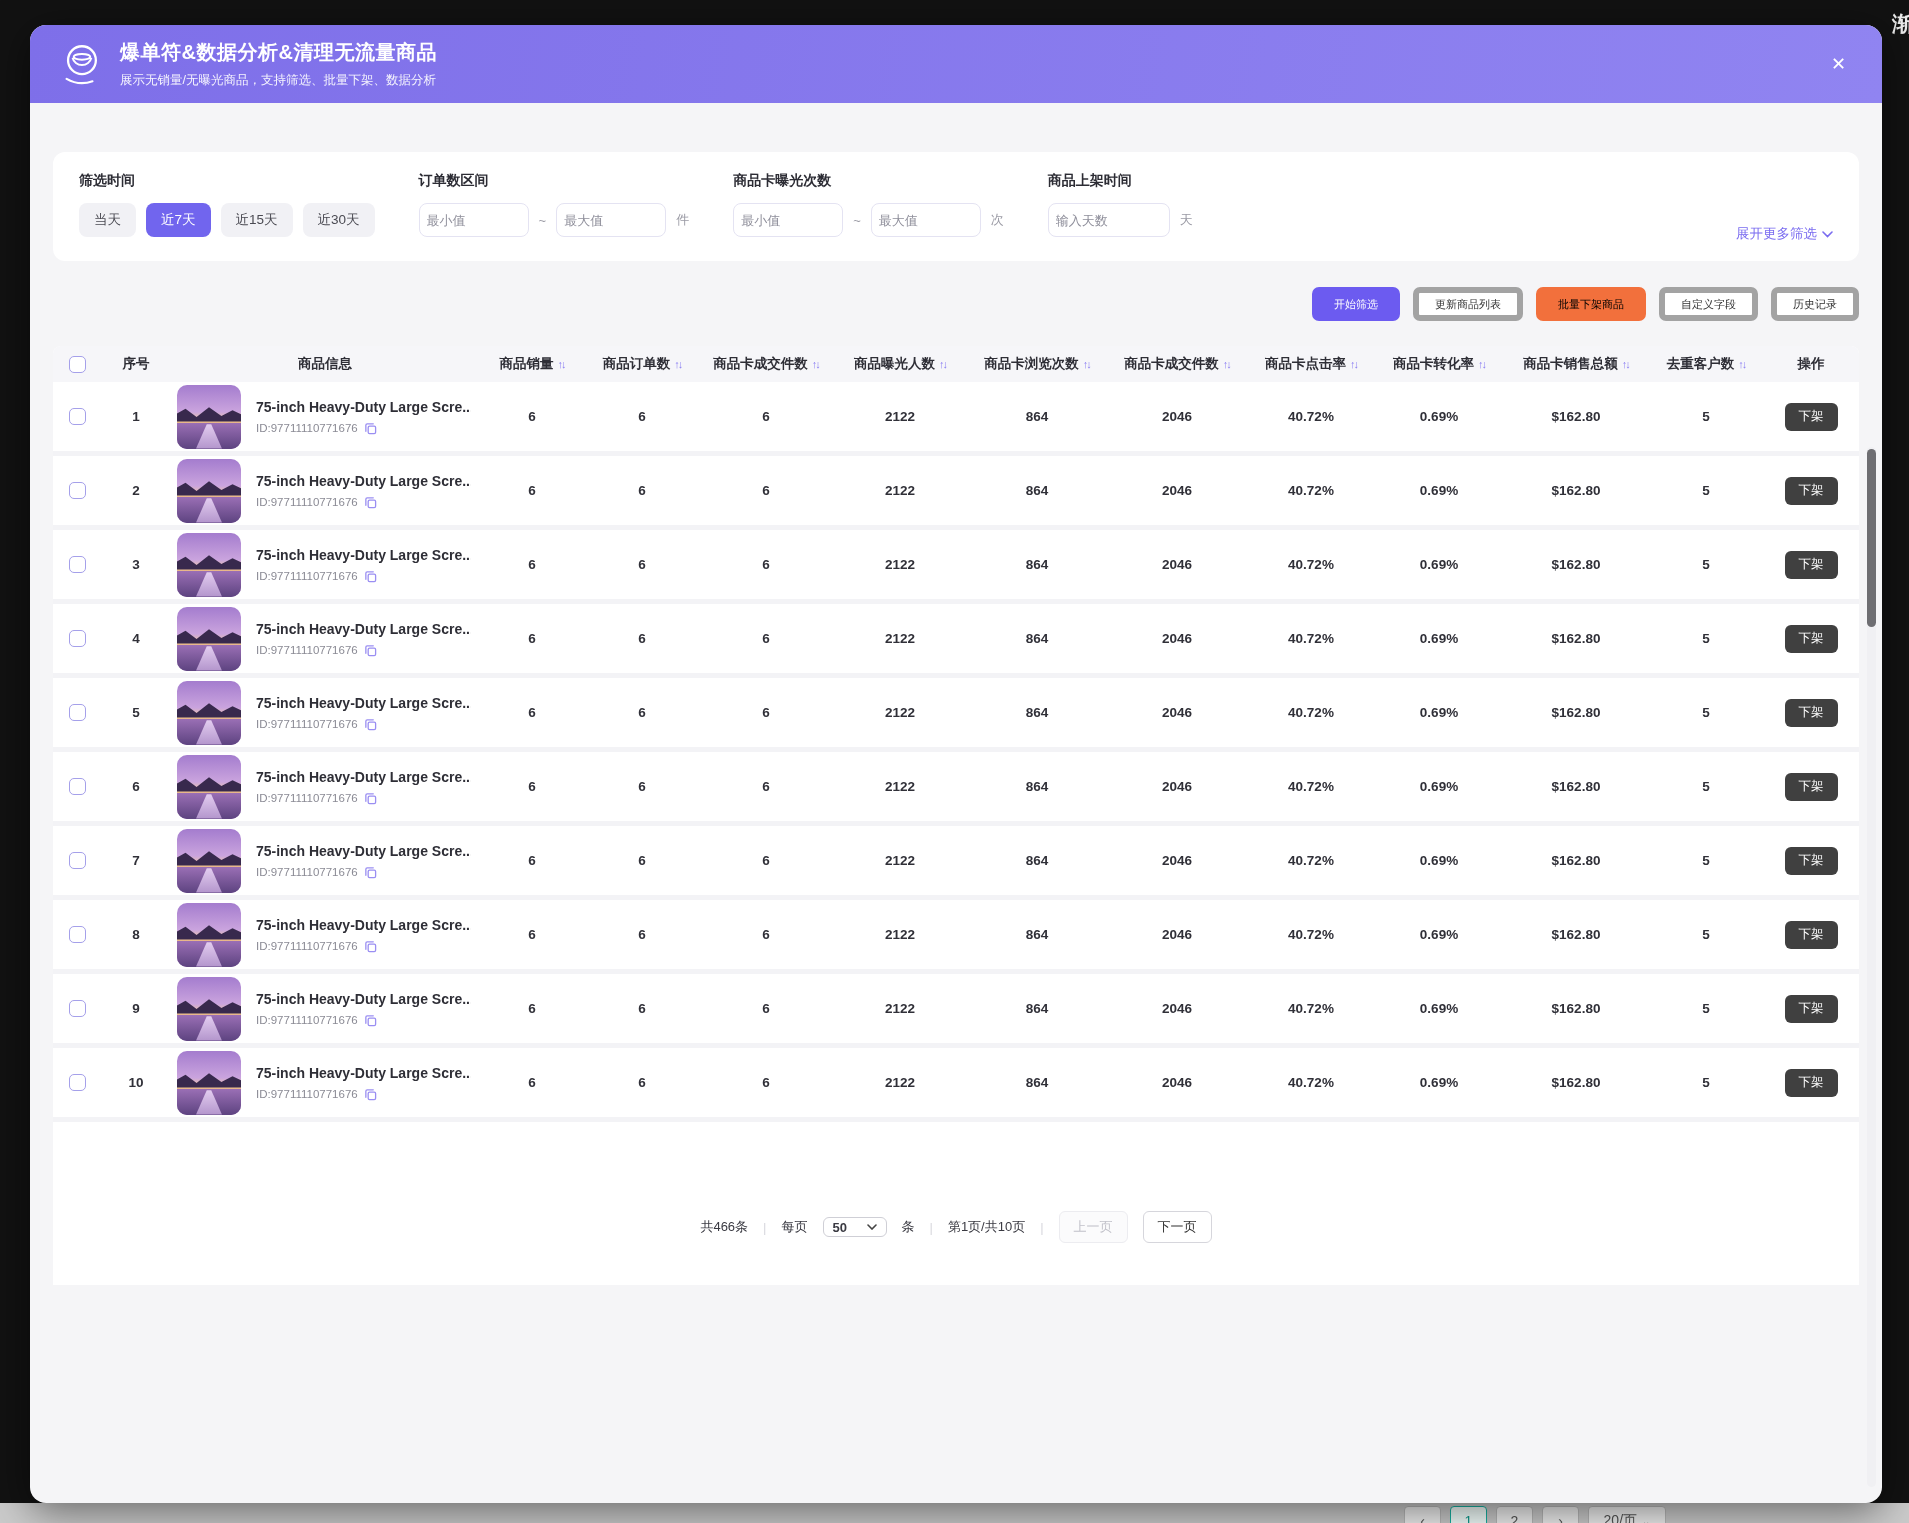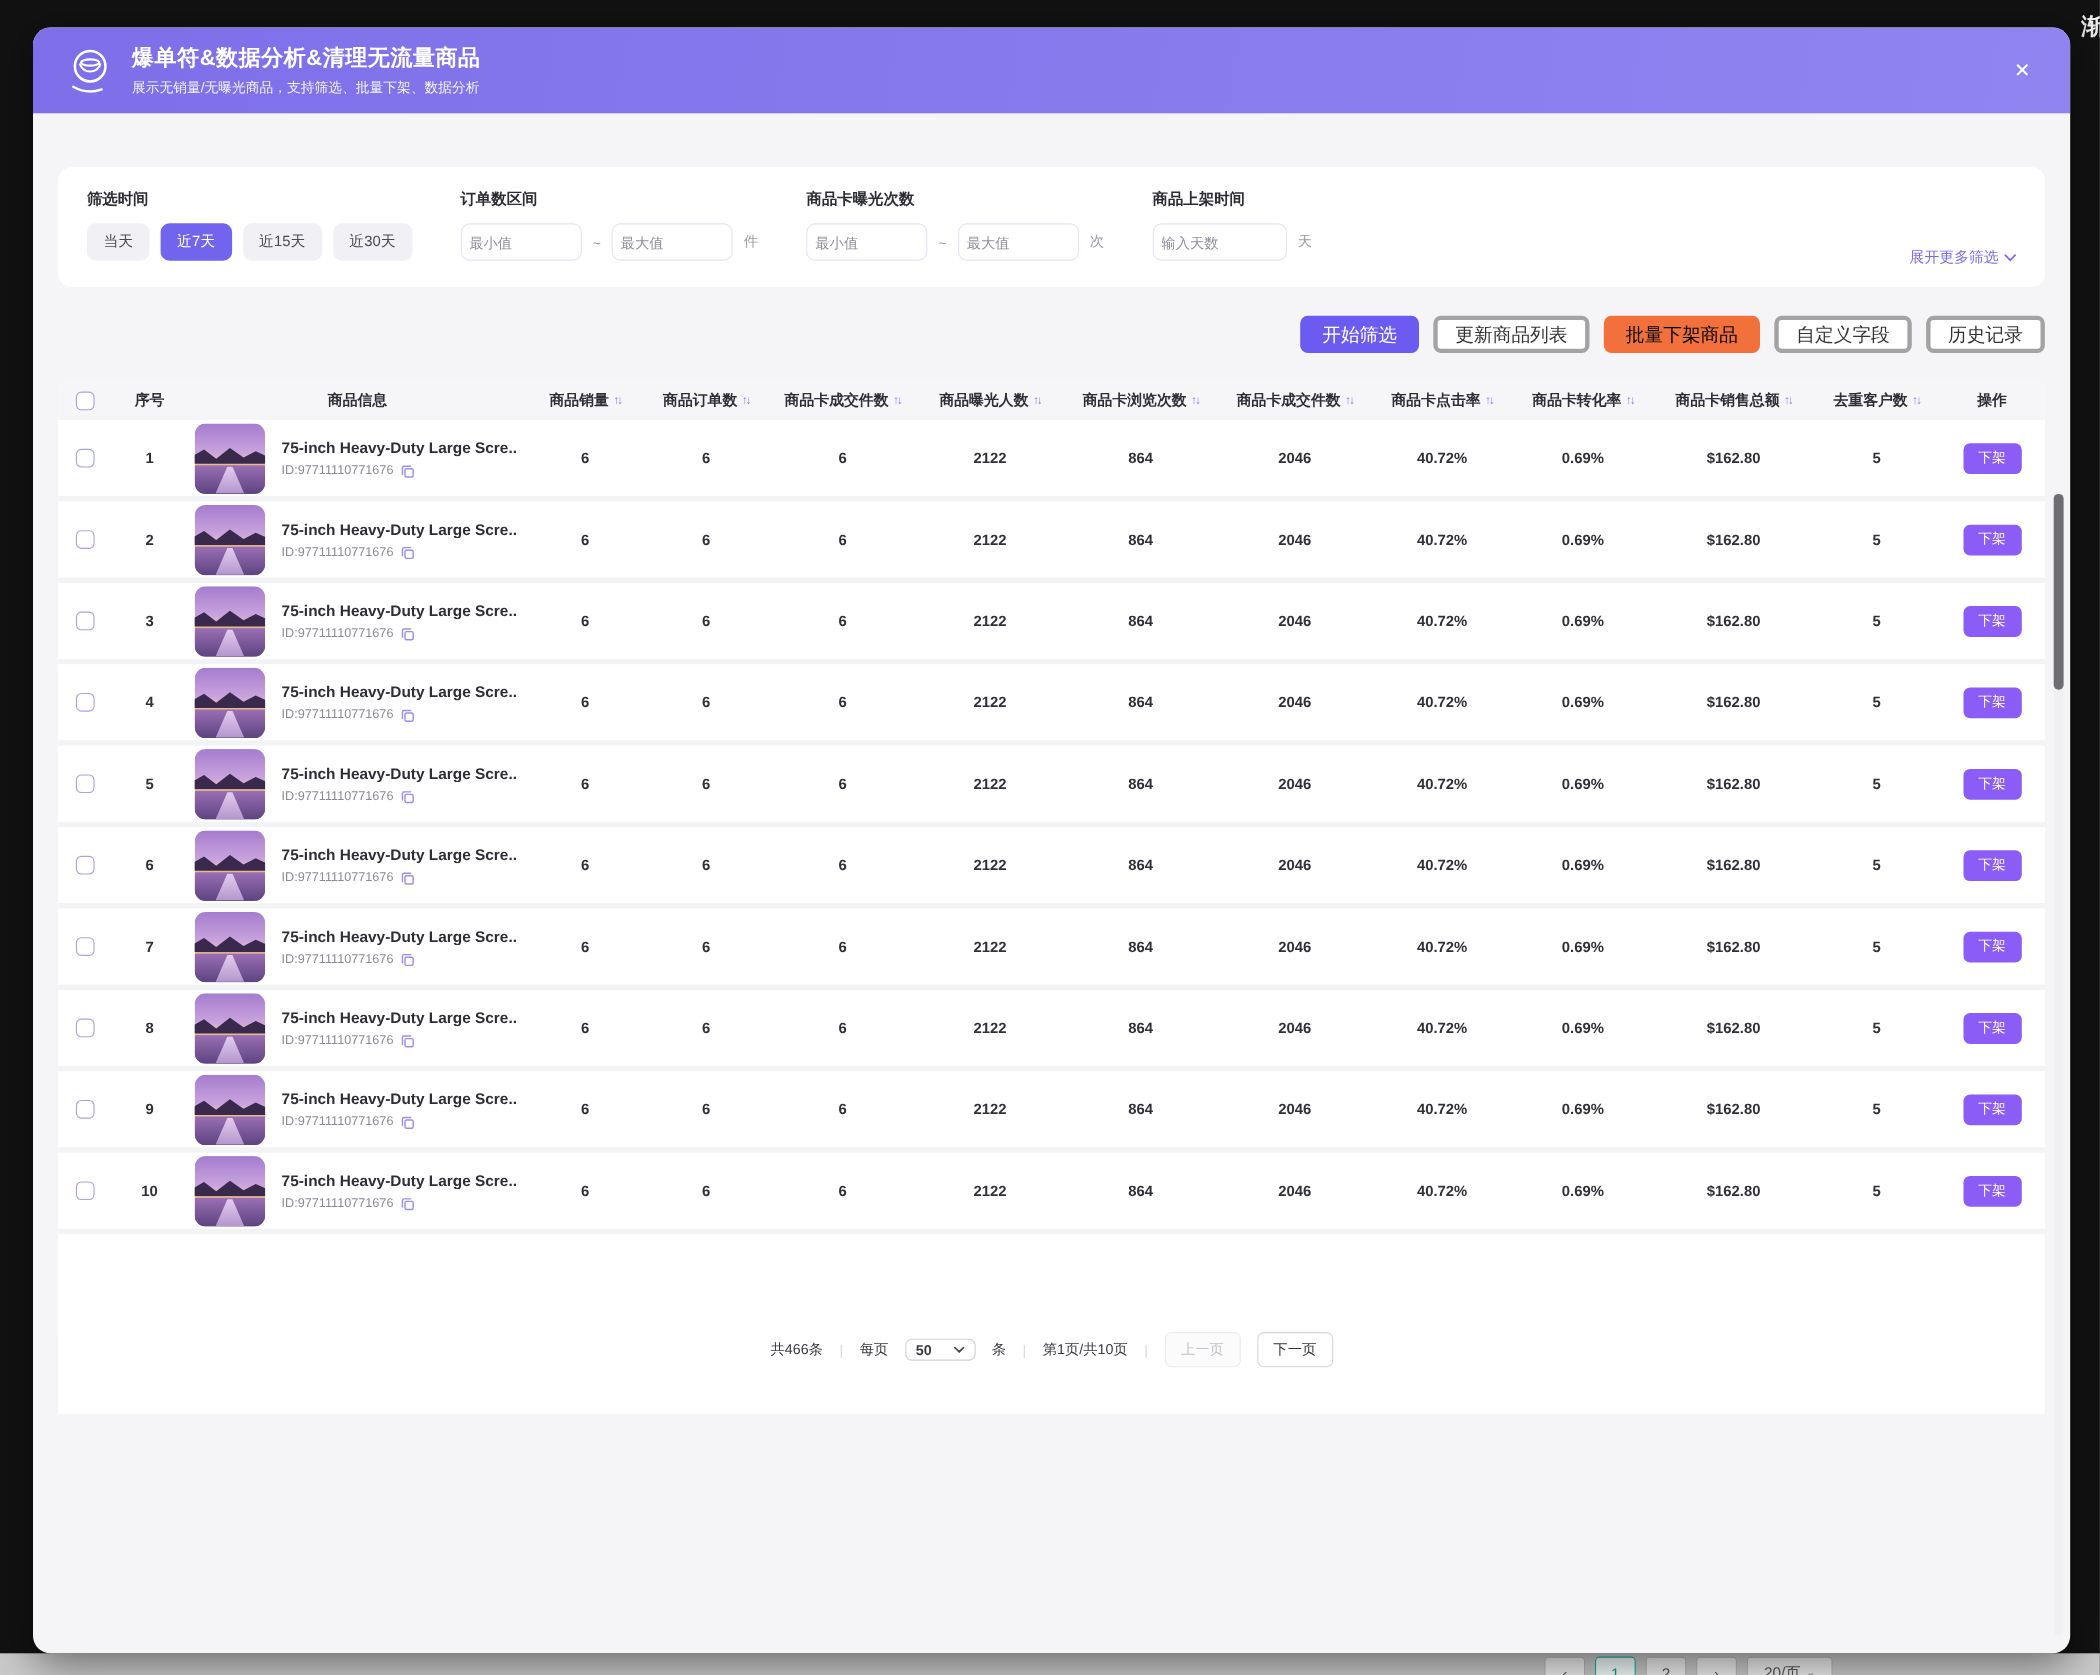--- a/index.html
+++ b/index.html
@@ -46,22 +46,22 @@
   .fin { height:34px; border:1px solid #e4e3f2; border-radius:8px; padding:0 7px; font-size:13px; color:#333;
          width:110px; background:#fff; outline:none; font-family:inherit; }
   .fin::placeholder { color:#8f8f9b; }
   .fin.wide { width:186px; }
   .fin.days { width:122px; }
   .tilde,.unit { color:#9b9ba5; font-size:13px; }
   .expand-link { position:absolute; right:26px; bottom:18px; color:#7a6cf0; font-size:13.5px; display:flex; align-items:center; gap:5px; cursor:pointer; }
 
   
   .actions { margin-top:26px; display:flex; justify-content:flex-end; gap:13px; }
-  .abtn { height:34px; padding:0 16px; border-radius:7px; font-size:17px; cursor:pointer;
-          background:#fff; border:4px solid #a3a3a3; color:#333; font-family:inherit; }
+  .abtn { height:34px; padding:0 16px; border-radius:7px; font-size:11px; cursor:pointer;
+          background:#fff; border:6px solid #a3a3a3; color:#333; font-family:inherit; }
   .abtn.primary { background:#6c5bf0; border-color:#6c5bf0; color:#fff; }
   .abtn.orange { background:#f2703c; border-color:#f2703c; color:#000000; }
 
   
   .table-wrap { margin-top:25px; background:#fff; border-radius:8px 8px 0 0; }
   .grid { display:grid; grid-template-columns:48px 70px 308px 106px 114px 134px 134px 140px 140px 128px 128px 146px 114px minmax(80px,1fr); align-items:center; }
   .thead { background:#f6f6f9; height:36px; border-radius:8px 8px 0 0; }
   .th { font-size:13.5px; font-weight:700; color:#2e2e36; display:flex; align-items:center; justify-content:center; gap:3px; white-space:nowrap; }
   .sort { color:#8d80f2; font-size:11px; font-weight:400; letter-spacing:-2px; padding-left:1px; }
   .checkbox { width:17px; height:17px; border:1.6px solid #a5a0ea; border-radius:5px; background:#fff; display:inline-block; cursor:pointer; }
@@ -74,21 +74,21 @@
   .thumb .sky { inset:0; background:linear-gradient(#a47cce 0%,#caa4de 42%,#efc9a0 56%,#e0a06c 62%,#9a6fb5 66%); }
   .thumb .mtn { left:-4%; right:-4%; top:32%; height:26%; background:#38294d;
                 clip-path:polygon(0 100%,0 60%,16% 22%,32% 72%,50% 14%,68% 66%,84% 32%,100% 62%,100% 100%); }
   .thumb .field { left:0; right:0; bottom:0; height:40%; background:linear-gradient(#9a6fb5,#5d4380); }
   .thumb .path { bottom:0; left:50%; width:44%; height:38%; transform:translateX(-50%);
                  background:linear-gradient(#e3cdf0,#b395cc); clip-path:polygon(42% 0,58% 0,96% 100%,4% 100%); }
   .pname { font-size:14px; color:#2e2e36; font-weight:600; max-width:215px; white-space:nowrap; overflow:hidden; }
   .pid-row { display:flex; align-items:center; gap:6px; margin-top:7px; }
   .pid { font-size:11.5px; color:#8a8a94; font-weight:400; }
   .copy-ic { cursor:pointer; flex:none; }
-  .btn-remove { background:#8b5cf6; color:#fff; border:none; border-radius:6px; height:28px; padding:0 14px;
+  .btn-remove { background:#404040; color:#fff; border:none; border-radius:6px; height:28px; padding:0 14px;
                 font-size:12.5px; cursor:pointer; font-family:inherit; }
 
   
   .pagination { display:flex; align-items:center; justify-content:center; gap:15px; margin-top:89px; padding-bottom:42px; background:#fff; font-size:13px; color:#3a3a42; }
   .pg-sep { color:#d8d8de; }
   .pselect { width:64px; height:20px; border:1px solid #cfcfd6; border-radius:6px; display:flex; align-items:center; justify-content:space-between; padding:0 9px; cursor:pointer; background:#fff; font-weight:600; }
   .pg-btn { height:32px; padding:0 14px; border-radius:6px; border:1px solid #d6d6dc; background:#fff; color:#333; font-size:13px; cursor:pointer; font-family:inherit; }
   .pg-btn.disabled { color:#c2c2ca; border-color:#ececf0; background:#fbfbfc; cursor:default; }
 
   

